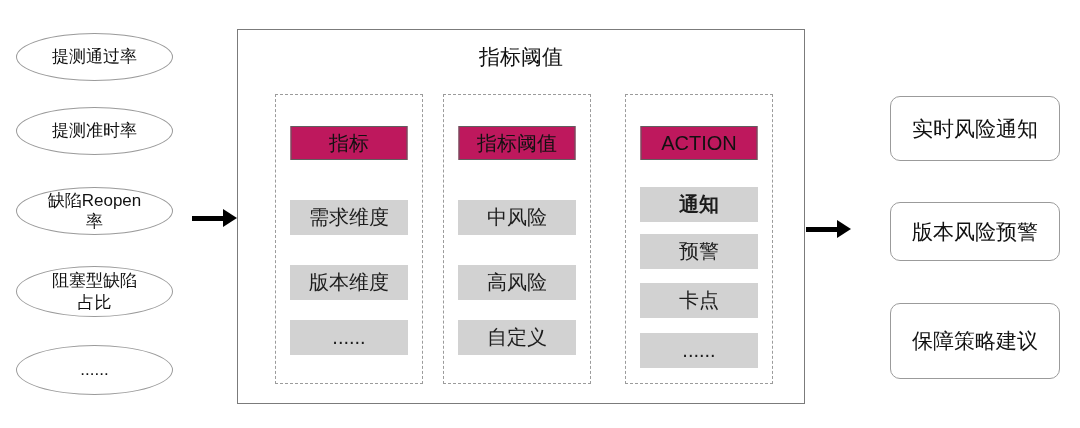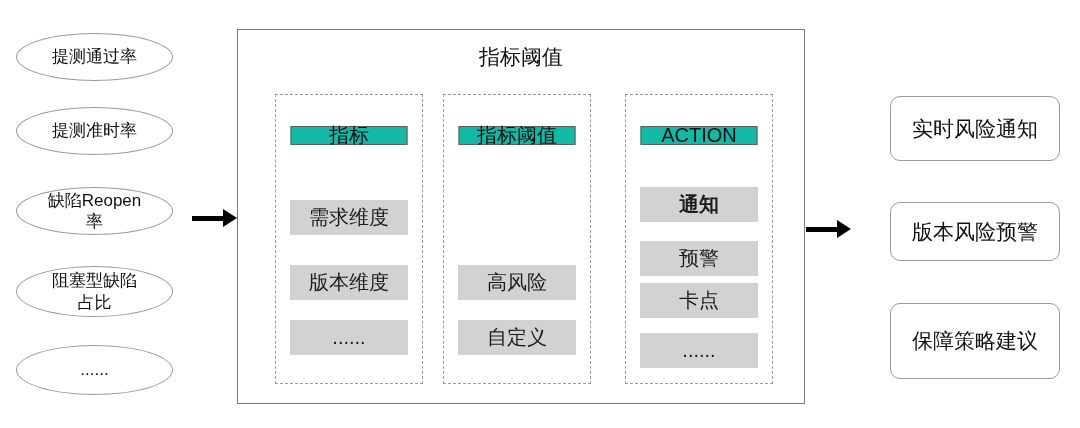--- a/index.html
+++ b/index.html
@@ -73,24 +73,24 @@
     border: 1.5px dashed #9b9b9b;
     background: #ffffff;
   }
   .col-1 { left: 37px; }
   .col-2 { left: 205px; }
   .col-3 { left: 387px; }
   .hdr {
     position: absolute;
     top: 31px; left: 50%;
     transform: translateX(-50%);
-    width: 117px; height: 19px;
+    width: 117px; height: 34px;
     box-sizing: border-box;
     border: 1px solid #5f5f5f;
-    background: #14b8a6;
+    background: #be185d;
     display: flex; align-items: center; justify-content: center;
     font-size: 20px;
     font-weight: 500;
   }
   .item {
     position: absolute;
     left: 50%;
     transform: translateX(-50%);
     width: 118px; height: 35px;
     background: #d2d2d2;
@@ -98,21 +98,21 @@
     font-size: 20px;
     font-weight: 500;
     color: #1c1c1c;
   }
   
   .col-1 .i1, .col-2 .i1 { top: 105px; }
   .col-1 .i2, .col-2 .i2 { top: 170px; }
   .col-1 .i3, .col-2 .i3 { top: 225px; }
   
   .col-3 .i1 { top: 92px; font-weight: bold; }
-  .col-3 .i2 { top: 146px; }
+  .col-3 .i2 { top: 139px; }
   .col-3 .i3 { top: 188px; }
   .col-3 .i4 { top: 238px; }
 
   
   .outbox {
     position: absolute;
     left: 890px;
     width: 170px;
     box-sizing: border-box;
     border: 1.5px solid #9b9b9b;
@@ -159,20 +159,21 @@
 
     <div class="col col-1">
       <div class="hdr">指标</div>
       <div class="item i1">需求维度</div>
       <div class="item i2">版本维度</div>
       <div class="item i3">......</div>
     </div>
 
     <div class="col col-2">
       <div class="hdr">指标阈值</div>
+      <div class="item i1">中风险</div>
       <div class="item i2">高风险</div>
       <div class="item i3">自定义</div>
     </div>
 
     <div class="col col-3">
       <div class="hdr">ACTION</div>
       <div class="item i1">通知</div>
       <div class="item i2">预警</div>
       <div class="item i3">卡点</div>
       <div class="item i4">......</div>

